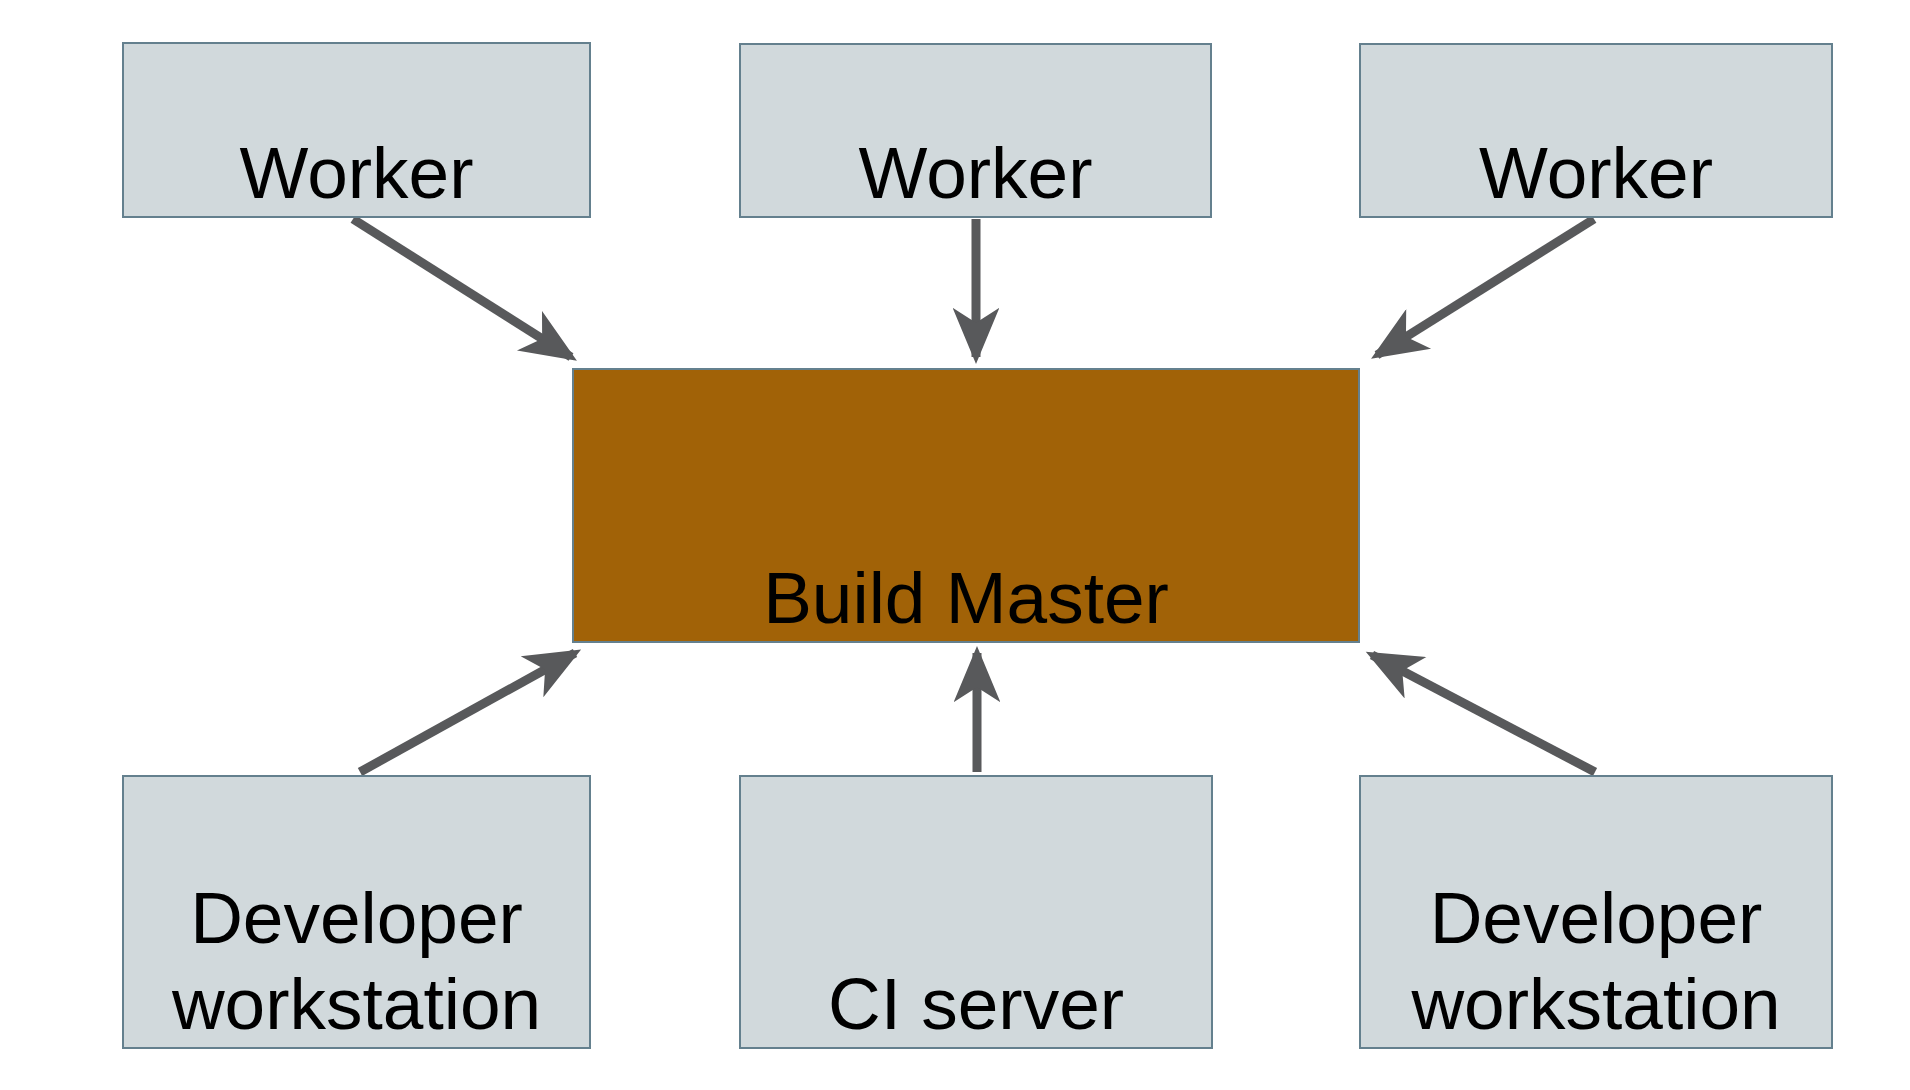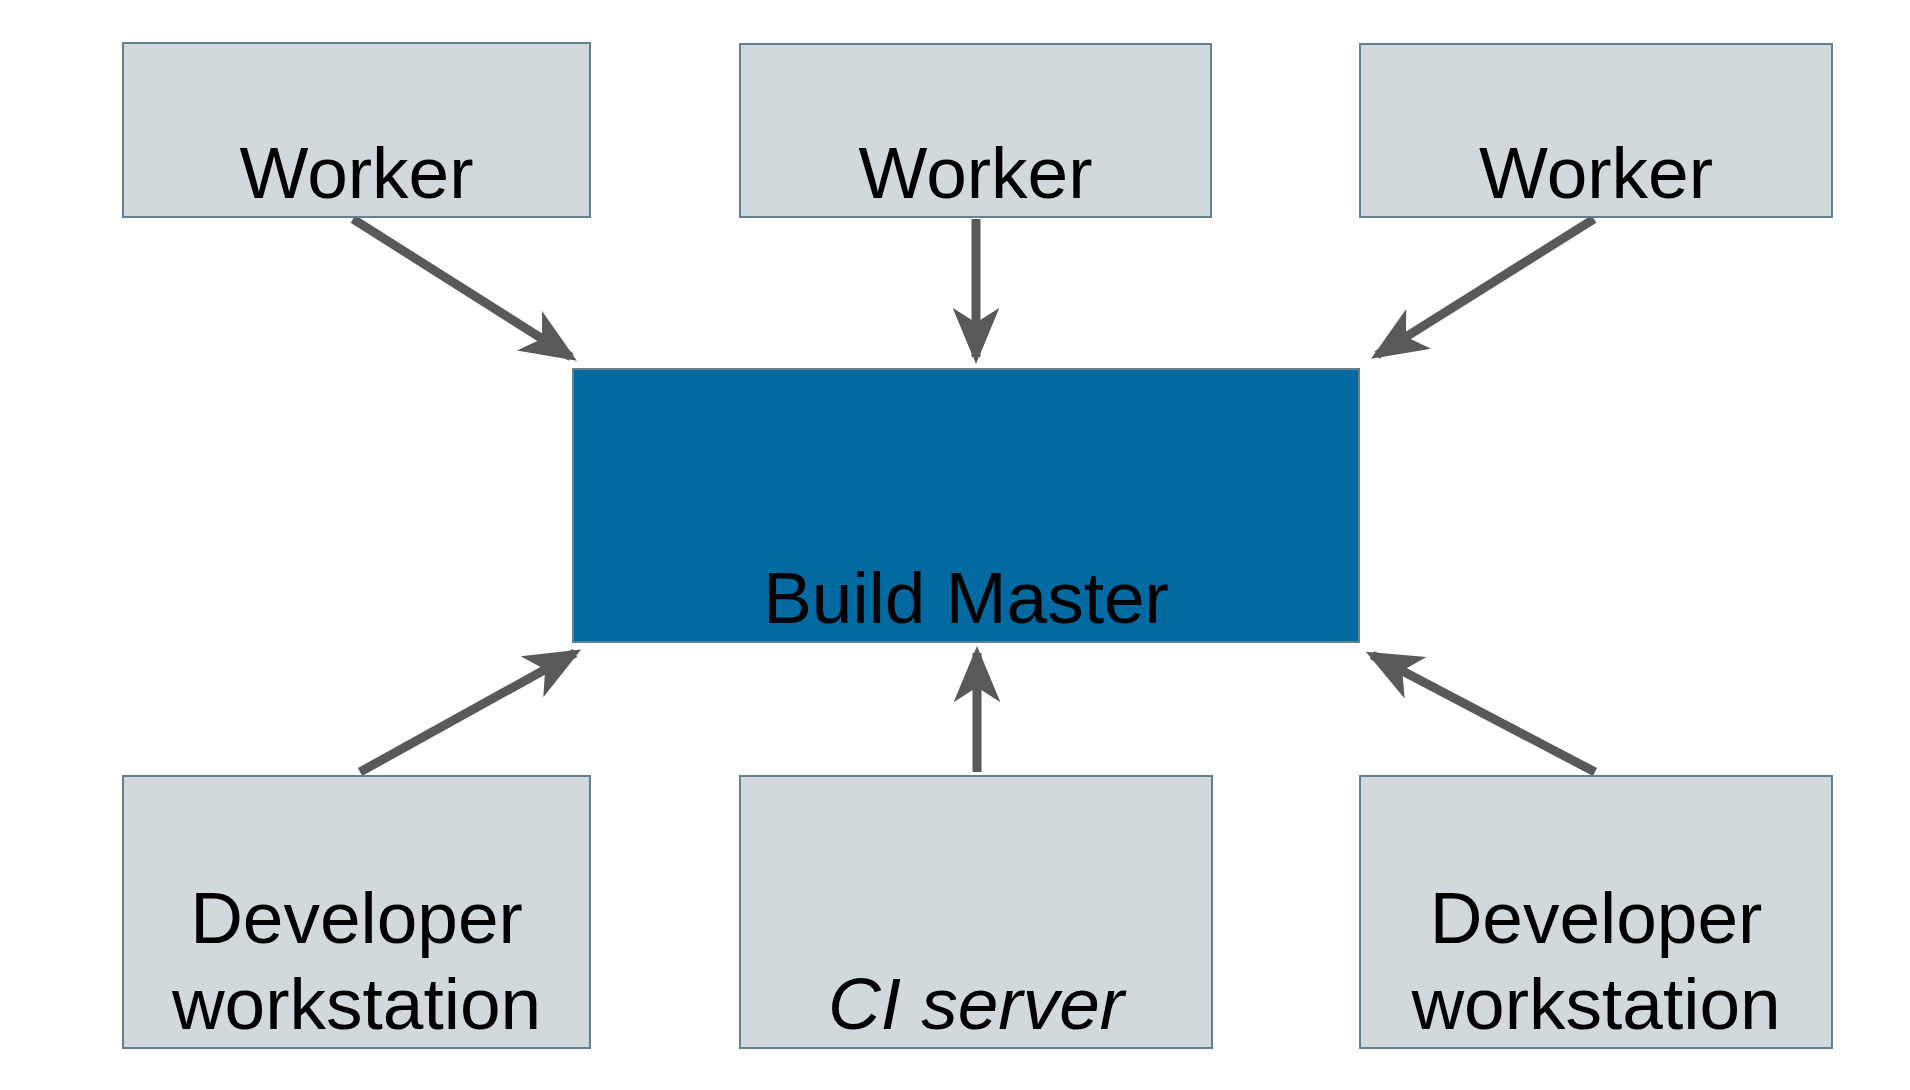--- a/index.html
+++ b/index.html
@@ -57,26 +57,26 @@
 
   <div class="node" style="left: 122px; top: 42px; width: 469px; height: 176px; background: rgb(209, 217, 220); border: 2.5px solid rgb(100, 128, 142);">
     <span class="label" style="color: rgb(0, 0, 0);">Worker</span>
   </div>
   <div class="node" style="left: 739px; top: 43px; width: 473px; height: 175px; background: rgb(209, 217, 220); border: 2.5px solid rgb(100, 128, 142);">
     <span class="label" style="color: rgb(0, 0, 0);">Worker</span>
   </div>
   <div class="node" style="left: 1359px; top: 43px; width: 474px; height: 175px; background: rgb(209, 217, 220); border: 2.5px solid rgb(100, 128, 142);">
     <span class="label" style="color: rgb(0, 0, 0);">Worker</span>
   </div>
-  <div class="node" style="left: 572px; top: 368px; width: 788px; height: 275px; background: #0369a1; border: 2.5px solid rgb(100, 128, 142);">
+  <div class="node" style="left: 572px; top: 368px; width: 788px; height: 275px; background: #a16207; border: 2.5px solid rgb(100, 128, 142);">
     <span class="label" style="color: rgb(0, 0, 0);">Build Master</span>
   </div>
   <div class="node" style="left: 122px; top: 775px; width: 469px; height: 274px; background: rgb(209, 217, 220); border: 2.5px solid rgb(100, 128, 142);">
     <span class="label" style="color: rgb(0, 0, 0);">Developer workstation</span>
   </div>
-  <div class="node" style="left: 739px; top: 775px; width: 474px; height: 274px; background: rgb(209, 217, 220); border: 2.5px solid rgb(100, 128, 142); font-style: italic;">
+  <div class="node" style="left: 739px; top: 775px; width: 474px; height: 274px; background: rgb(209, 217, 220); border: 2.5px solid rgb(100, 128, 142);">
     <span class="label" style="color: rgb(0, 0, 0);">CI server</span>
   </div>
   <div class="node" style="left: 1359px; top: 775px; width: 474px; height: 274px; background: rgb(209, 217, 220); border: 2.5px solid rgb(100, 128, 142);">
     <span class="label" style="color: rgb(0, 0, 0);">Developer workstation</span>
   </div>
 
 </div>
 
 </body></html>

